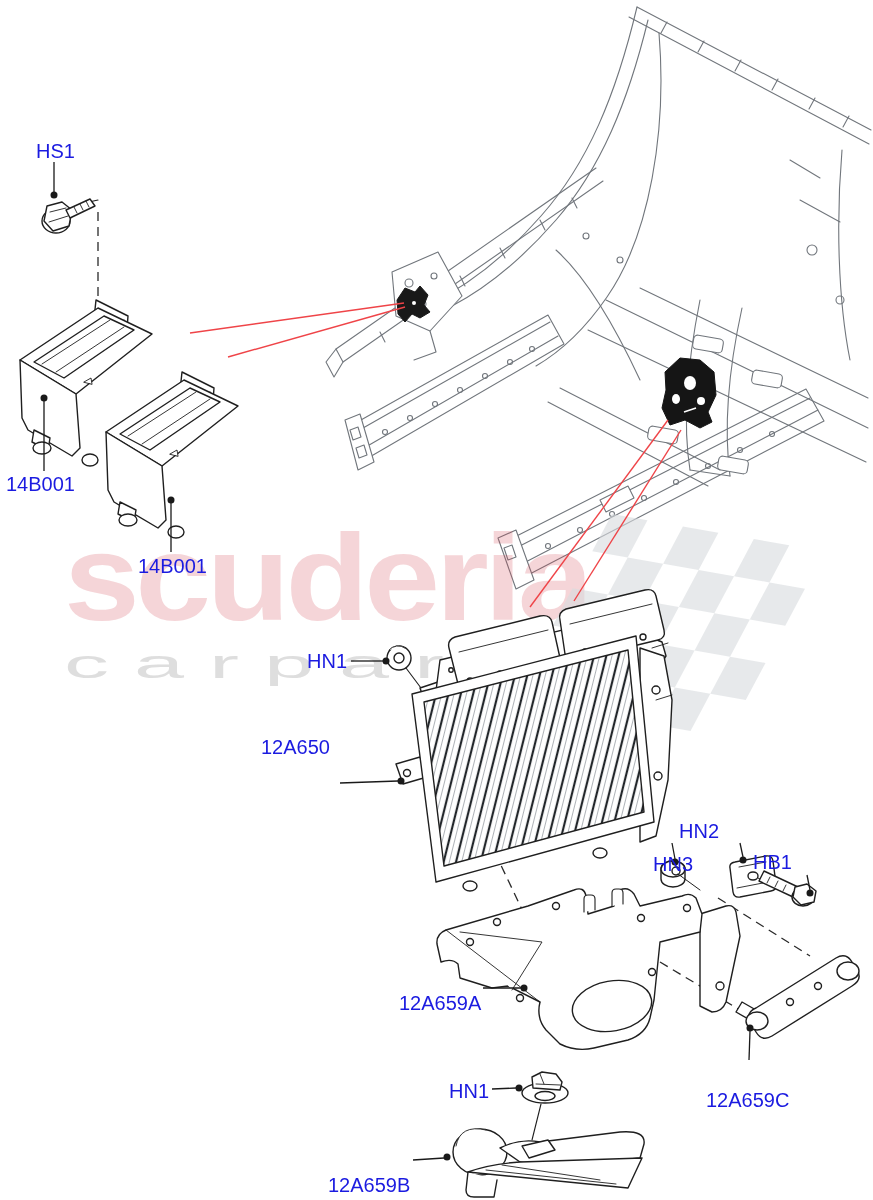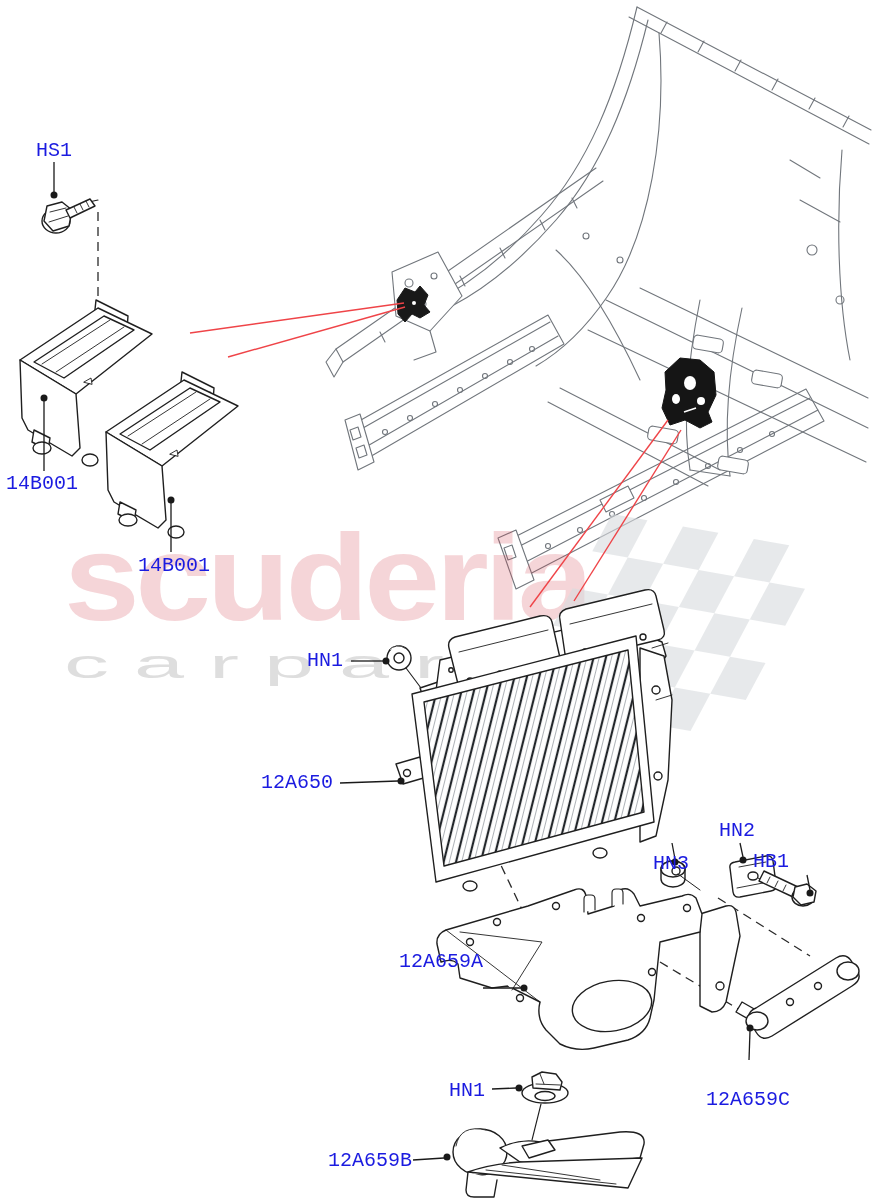--- a/index.html
+++ b/index.html
@@ -1,20 +1,20 @@
 <!DOCTYPE html>
 <html><head>
 <meta charset="utf-8">
 <style>
   html,body{margin:0;padding:0;background:#fff;}
   .stage{position:relative;width:873px;height:1200px;background:#ffffff;overflow:hidden;
          font-family:"Liberation Sans",sans-serif;}
   .stage svg{position:absolute;left:0;top:0;}
   .part-label{position:absolute;font-size:20px;line-height:22px;color:#1b1be0;white-space:nowrap;
-              font-family:Liberation Mono, monospace;}
+              font-family:Liberation Sans, sans-serif;}
 </style>
 </head>
 <body>
 
 <div class="stage">
 
 <svg width="873" height="1200" viewBox="0 0 873 1200">
   <defs>
     <pattern id="ribPat" width="12" height="12" patternUnits="userSpaceOnUse" patternTransform="rotate(14)">
       <rect width="12" height="12" fill="#ffffff"></rect>
@@ -303,22 +303,22 @@
         <circle cx="519" cy="1088" r="3.5" stroke="none"></circle>
     <path d="M413,1160 L444,1158" fill="none"></path>
         <circle cx="447" cy="1157" r="3.5" stroke="none"></circle>
   </g>
 </svg>
 
 <div class="part-label" style="left:36px;top:140px">HS1</div>
 <div class="part-label" style="left:6px;top:473px">14B001</div>
 <div class="part-label" style="left:138px;top:555px">14B001</div>
 <div class="part-label" style="left:307px;top:650px">HN1</div>
-<div class="part-label" style="left:261px;top:772px">12A650</div>
+<div class="part-label" style="left:261px;top:736px">12A650</div>
 <div class="part-label" style="left:653px;top:853px">HN3</div>
-<div class="part-label" style="left:719px;top:820px">HN2</div>
+<div class="part-label" style="left:679px;top:820px">HN2</div>
 <div class="part-label" style="left:753px;top:851px">HB1</div>
-<div class="part-label" style="left:399px;top:951px">12A659A</div>
+<div class="part-label" style="left:399px;top:992px">12A659A</div>
 <div class="part-label" style="left:706px;top:1089px">12A659C</div>
 <div class="part-label" style="left:449px;top:1080px">HN1</div>
-<div class="part-label" style="left:328px;top:1150px">12A659B</div>
+<div class="part-label" style="left:328px;top:1174px">12A659B</div>
 
 </div>
 
 </body></html>

